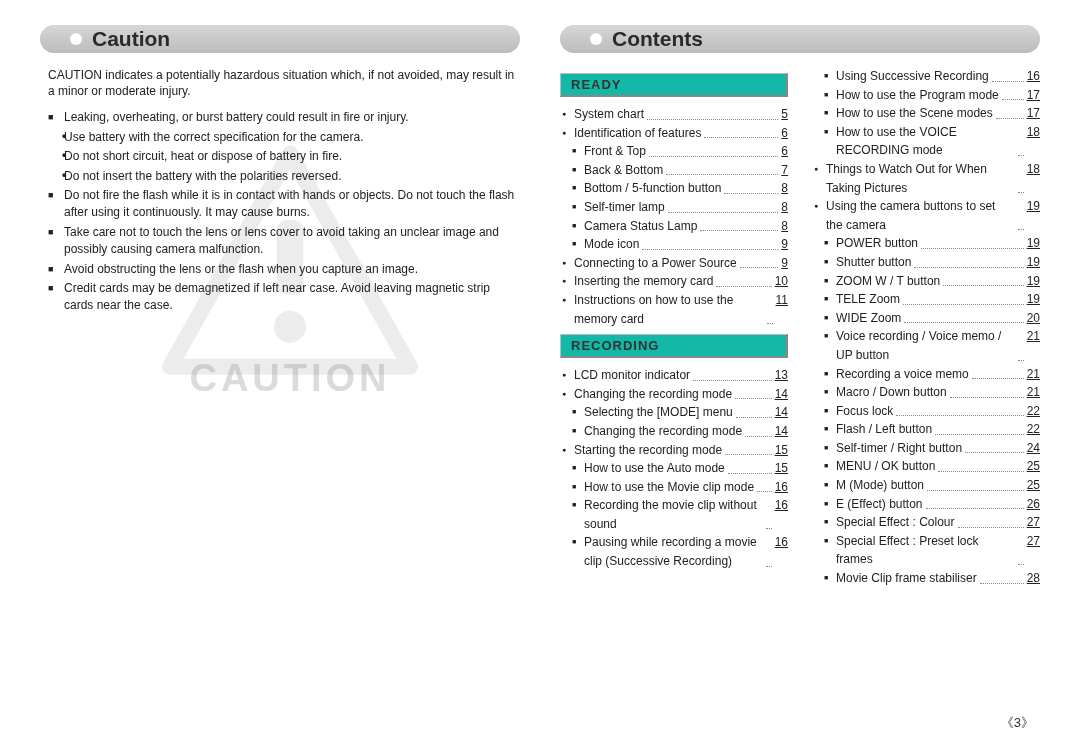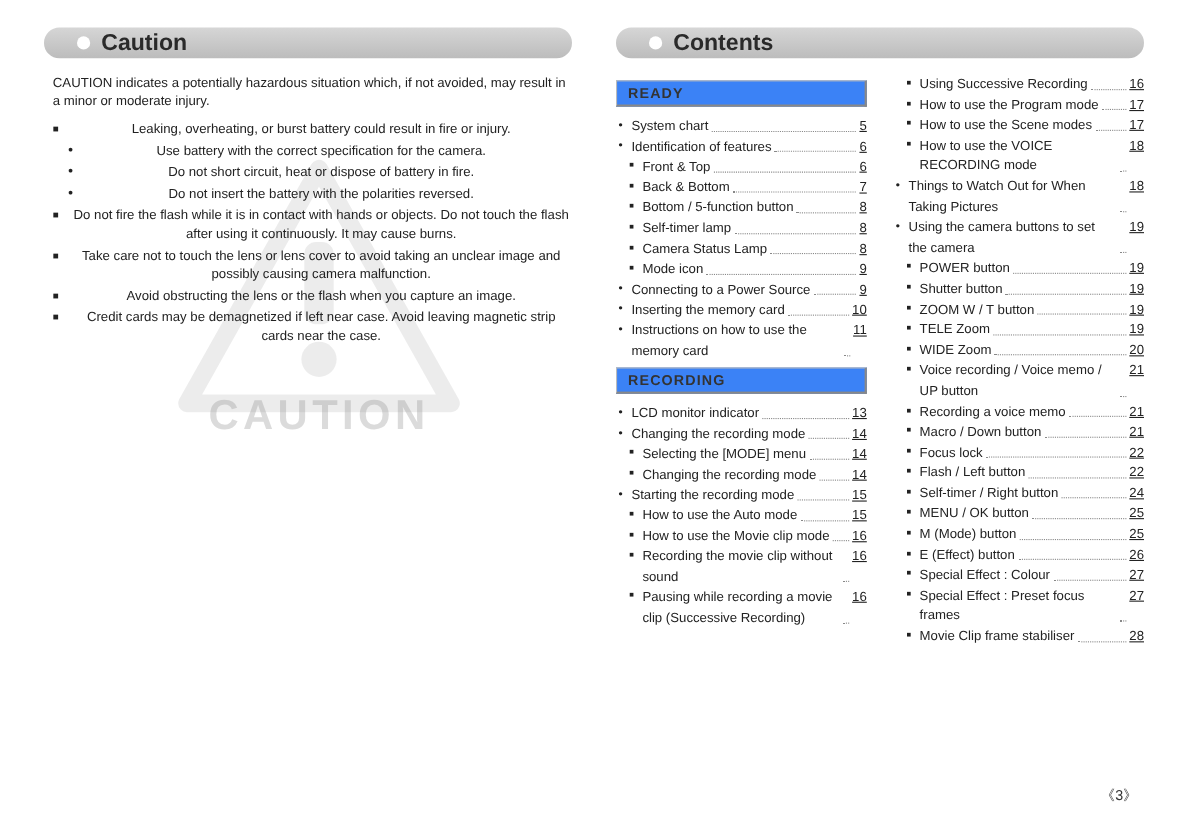--- a/index.html
+++ b/index.html
@@ -37,21 +37,21 @@
     margin-left: 30px;
     margin-right: 10px;
   }
   .banner-title {
     font-size: 21px;
     font-weight: bold;
     color: #2a2a2a;
   }
 
   .caution-intro { margin: 0 0 10px 8px; line-height: 1.35; }
-  .bullet-list { margin: 0 0 0 8px; padding: 0; list-style: none; text-align: center; }
+  .bullet-list { margin: 0 0 0 8px; padding: 0; list-style: none; }
   .bullet-list > li { position: relative; padding-left: 16px; line-height: 1.45; margin-bottom: 2px; }
   .sq::before { content: "■"; position: absolute; left: 0; font-size: 9px; top: 2px; }
   .dot::before { content: "•"; position: absolute; left: 4px; top: -1px; font-weight: bold; }
   .sub { padding-left: 28px; }
   .sub::before { left: 14px; }
 
   .watermark {
     position: absolute;
     left: 20px; top: 85px;
     width: 460px; height: 300px;
@@ -67,21 +67,21 @@
     font-size: 38px;
     font-weight: bold;
     letter-spacing: 4px;
     color: #999;
     opacity: 0.35;
     bottom: 10px;
   }
   .col-left-inner { position: relative; z-index: 1; }
 
   .section-header {
-    background: #3b82f6;
+    background: #14b8a6;
     border: 1px solid #bbb;
     border-bottom: 2px solid #888;
     border-right: 2px solid #888;
     padding: 3px 10px;
     font-size: 13px;
     font-weight: bold;
     letter-spacing: 1px;
     color: #333;
     margin: 6px 0 8px 0;
     text-transform: uppercase;
@@ -357,21 +357,21 @@
               <span class="toc-label">E (Effect) button</span>
               <span class="toc-dots"></span>
               <span class="toc-page">26</span>
             </li>
             <li class="sm ind">
               <span class="toc-label">Special Effect : Colour</span>
               <span class="toc-dots"></span>
               <span class="toc-page">27</span>
             </li>
             <li class="sm ind">
-              <span class="toc-label">Special Effect : Preset focus frames</span>
+              <span class="toc-label">Special Effect : Preset lock frames</span>
               <span class="toc-dots"></span>
               <span class="toc-page">27</span>
             </li>
             <li class="sm ind">
               <span class="toc-label">Movie Clip frame stabiliser</span>
               <span class="toc-dots"></span>
               <span class="toc-page">28</span>
             </li>
           </ul>
       </div>

